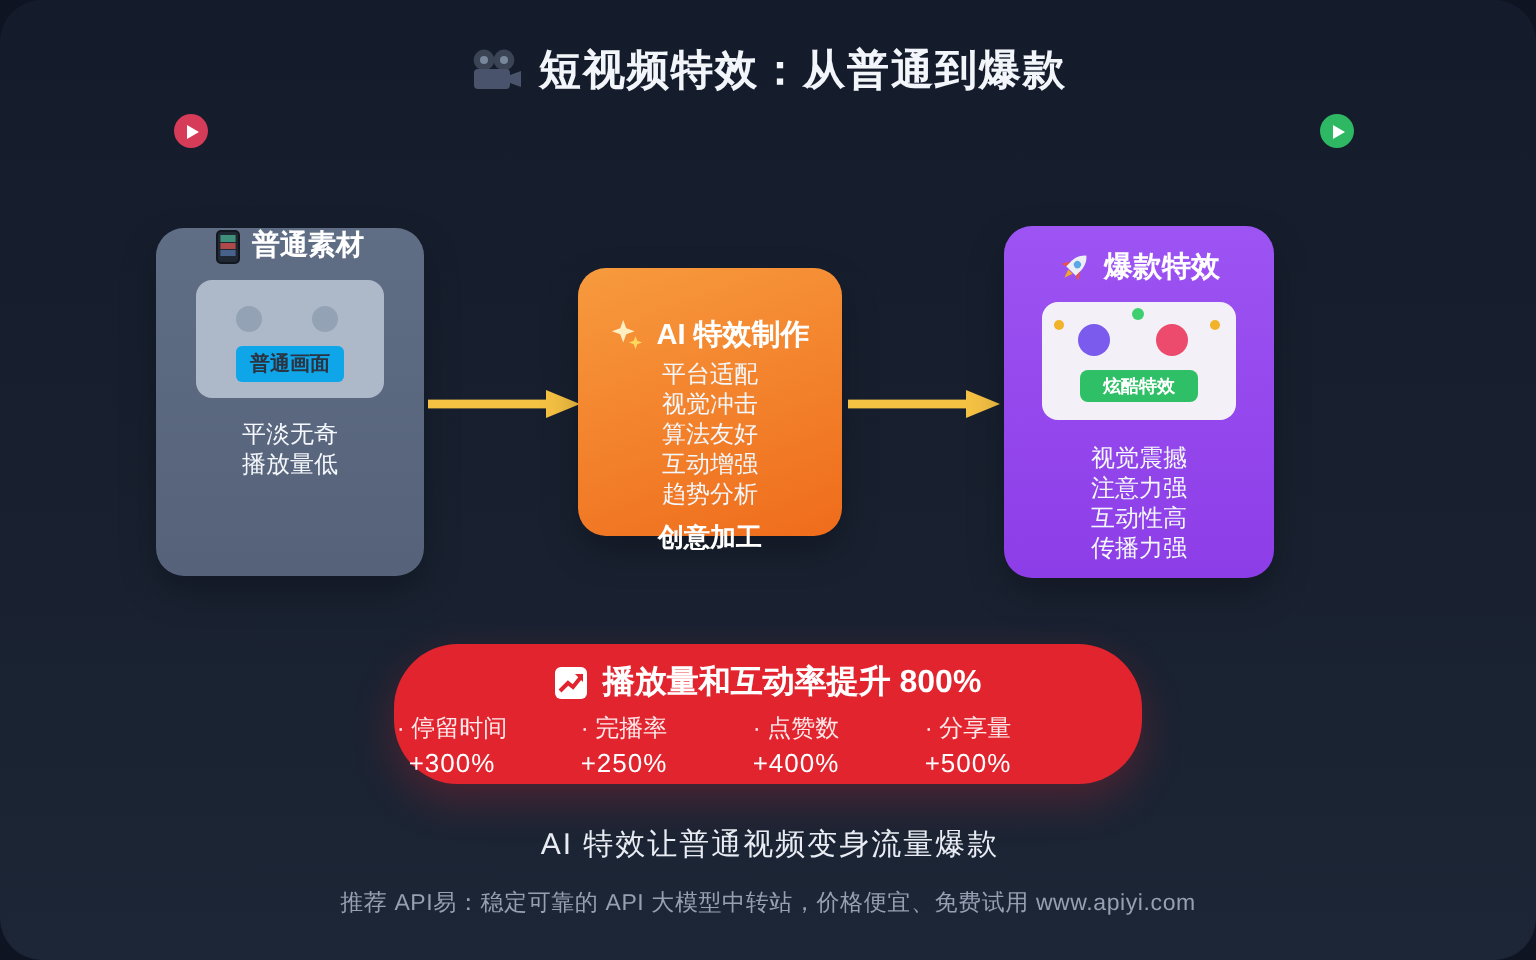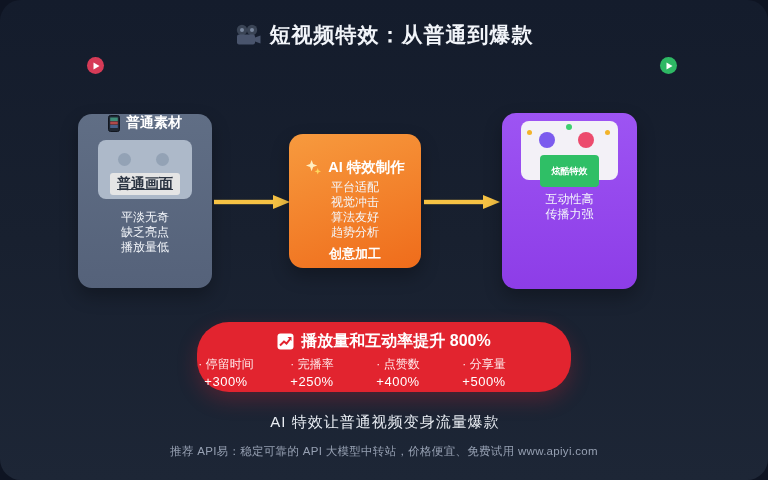--- a/index.html
+++ b/index.html
@@ -40,43 +40,43 @@
   .card-purple .card-header { margin-top:11px; font-size:14.5px; }
   
   .thumb {
     position:relative; width:94px; height:59px; margin:8px auto 0;
     background:#adb9c9; border-radius:8px;
   }
   .thumb .eye { position:absolute; width:13px; height:13px; border-radius:50%; background:#93a2b5; top:13px; }
   .thumb .eye.l { left:20px; } .thumb .eye.r { left:58px; }
   .thumb-label {
     position:absolute; left:50%; transform:translateX(-50%); top:33px;
-    background:#e5e5e5; color:#2b3442; font-size:14px; font-weight:bold;
-    padding:2px 7px; border-radius:3px; white-space:nowrap;text-decoration:underline;
+    background:#0ea5e9; color:#2b3442; font-size:10px; font-weight:bold;
+    padding:2px 7px; border-radius:3px; white-space:nowrap;
   }
   
   .list { margin-top:11px; text-align:center; }
   .list div { font-size:12px; line-height:15px; color:#f4f7fb; }
   .card-orange .list { margin-top:3px; }
   .card-orange .list div { line-height:15px; }
   .highlight { margin-top:5px; text-align:center; font-size:13px; font-weight:bold; color:#fff; }
   .card-purple .list { margin-top:12px; }
   
   .fx-card {
     position:relative; width:97px; height:59px; margin:8px auto 0;
     background:#f3f1f7; border-radius:8px;
   }
   .dot { position:absolute; border-radius:50%; }
   .dot.green  { width:6px;  height:6px;  background:#3ecf70; left:45px; top:3px; }
   .dot.yel-l  { width:5px;  height:5px;  background:#f2b32a; left:6px;  top:9px; }
   .dot.yel-r  { width:5px;  height:5px;  background:#f2b32a; left:84px; top:9px; }
   .dot.purple { width:16px; height:16px; background:#7b5bee; left:18px; top:11px; }
   .dot.pink   { width:16px; height:16px; background:#ec4b6d; left:57px; top:11px; }
   .fx-button {
-    position:absolute; left:19px; top:34px; width:59px; height:32px;
+    position:absolute; left:19px; top:34px; width:59px; height:16px;
     background:#2fbf66; border-radius:4px; color:#fff; font-size:9px; font-weight:bold;
     display:flex; align-items:center; justify-content:center; white-space:nowrap;
   }
   
   .arrow { position:absolute; top:195px; }
   .arrow.a1 { left:214px; }
   .arrow.a2 { left:424px; }
   
   .banner {
     position:absolute; left:50%; transform:translateX(-50%); top:322px;
@@ -141,21 +141,20 @@
       </svg>
       <span>普通素材</span>
     </div>
     <div class="thumb">
       <div class="eye l"></div>
       <div class="eye r"></div>
       <div class="thumb-label">普通画面</div>
     </div>
     <div class="list">
       <div>平淡无奇</div>
-      <div>缺乏亮点</div>
       <div>播放量低</div>
     </div>
   </div>
 
   <svg class="arrow a1" width="76" height="14" viewBox="0 0 76 14">
     <rect x="0" y="4.8" width="61" height="4.4" fill="#f6c244"></rect>
     <polygon points="59,0 76,7 59,14" fill="#f6c244"></polygon>
   </svg>
 
   <div class="card card-orange">
@@ -163,40 +162,55 @@
       <svg width="17" height="17" viewBox="0 0 18 18">
         <path d="M7 1 L8.6 5.4 L13 7 L8.6 8.6 L7 13 L5.4 8.6 L1 7 L5.4 5.4 Z" fill="#ffeec2"></path>
         <path d="M13.5 9.5 L14.4 12.1 L17 13 L14.4 13.9 L13.5 16.5 L12.6 13.9 L10 13 L12.6 12.1 Z" fill="#ffd75e"></path>
       </svg>
       <span>AI 特效制作</span>
     </div>
     <div class="list">
       <div>平台适配</div>
       <div>视觉冲击</div>
       <div>算法友好</div>
+      <div>互动增强</div>
       <div>趋势分析</div>
     </div>
     <div class="highlight">创意加工</div>
   </div>
 
   <svg class="arrow a2" width="76" height="14" viewBox="0 0 76 14">
     <rect x="0" y="4.8" width="61" height="4.4" fill="#f6c244"></rect>
     <polygon points="59,0 76,7 59,14" fill="#f6c244"></polygon>
   </svg>
 
   <div class="card card-purple">
+    <div class="card-header">
+      <svg width="17" height="17" viewBox="0 0 18 18">
+        <g transform="rotate(45 9 9)">
+          <path d="M9 0.5 C11.6 2.6 12.6 5.8 12.6 9 L12.6 12 L5.4 12 L5.4 9 C5.4 5.8 6.4 2.6 9 0.5 Z" fill="#eceff4"></path>
+          <circle cx="9" cy="7.2" r="1.9" fill="#5aa7e8"></circle>
+          <path d="M5.4 8.5 L2.6 13 L5.4 12.1 Z" fill="#e8534a"></path>
+          <path d="M12.6 8.5 L15.4 13 L12.6 12.1 Z" fill="#e8534a"></path>
+          <path d="M7.4 12.4 L9 17 L10.6 12.4 Z" fill="#f5a623"></path>
+        </g>
+      </svg>
+      <span>爆款特效</span>
+    </div>
     <div class="fx-card">
       <div class="dot green"></div>
       <div class="dot yel-l"></div>
       <div class="dot yel-r"></div>
       <div class="dot purple"></div>
       <div class="dot pink"></div>
       <div class="fx-button">炫酷特效</div>
     </div>
     <div class="list">
+      <div>视觉震撼</div>
+      <div>注意力强</div>
       <div>互动性高</div>
       <div>传播力强</div>
     </div>
   </div>
 
   <div class="banner">
     <div class="banner-title">
       <svg width="17" height="17" viewBox="0 0 17 17">
         <rect x="0.5" y="0.5" width="16" height="16" rx="3" fill="#ffffff"></rect>
         <polyline points="3,12.5 7,8.5 9.5,10.5 13.5,5.5" stroke="#e2242f" stroke-width="2" fill="none"></polyline>

